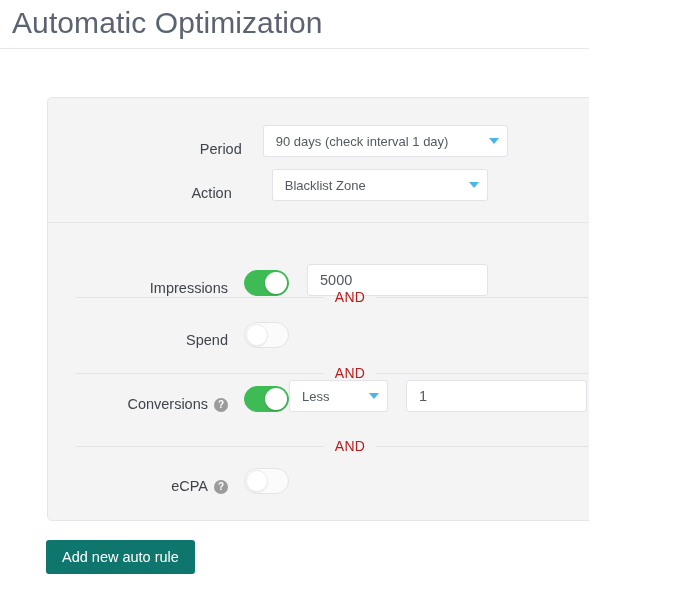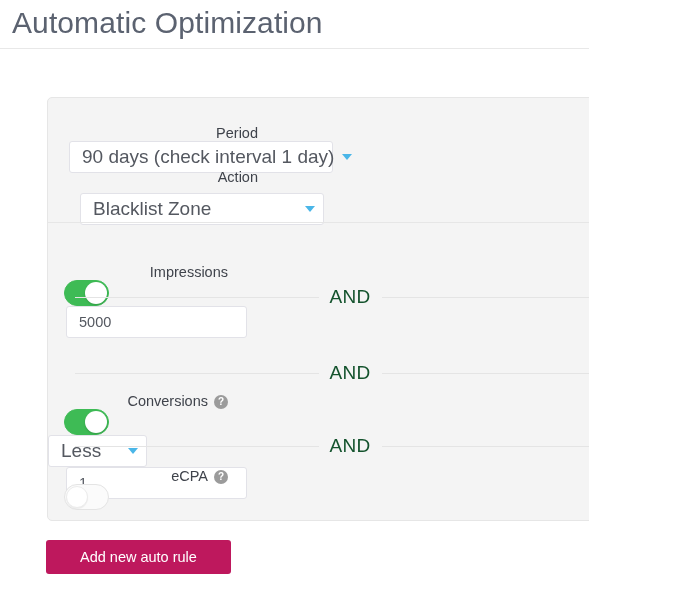--- a/index.html
+++ b/index.html
@@ -82,22 +82,21 @@
     left: 0;
     top: 124px;
     width: 604px;
     height: 1px;
     background: #e6e6e6;
   }
 
   .form-row {
     position: absolute;
     display: flex;
-    align-items: flex-start;
-    flex-direction: column;
+    align-items: flex-end;
   }
 
   .field-label {
     text-align: right;
     font-size: 14.5px;
     color: #3f434b;
     white-space: nowrap;
     display: flex;
     align-items: center;
     justify-content: flex-end;
@@ -110,21 +109,21 @@
     background: #ffffff;
     border: 1px solid #e2e2e8;
     border-radius: 3px;
     height: 32px;
     display: flex;
     align-items: center;
     padding: 0 8px 0 12px;
     cursor: pointer;
   }
   .select .sel-value {
-    font-size: 19px;
+    font-size: 13px;
     color: #545860;
     white-space: nowrap;
     flex: 1;
   }
   .caret {
     width: 0;
     height: 0;
     margin-left: 8px;
     border-left: 5px solid transparent;
     border-right: 5px solid transparent;
@@ -208,35 +207,35 @@
     display: flex;
     align-items: center;
     gap: 0;
   }
   .and-divider .line {
     flex: 1;
     height: 1px;
     background: #e4e4e4;
   }
   .and-divider .and-text {
-    font-size: 19px;
-    color: #14532d;
+    font-size: 14px;
+    color: #b91c1c;
     padding: 0 11px;
     letter-spacing: 0.3px;
     white-space: nowrap;
   }
 
   
   .add-rule-btn {
     position: absolute;
     left: 46px;
     top: 540px;
     height: 34px;
-    padding: 0 34px;
-    background: #be185d;
+    padding: 0 16px;
+    background: #0f766e;
     color: #ffffff;
     border: none;
     border-radius: 3px;
     font-size: 14.5px;
     font-family: "Liberation Sans", sans-serif;
     cursor: pointer;
     display: flex;
     align-items: center;
     justify-content: center;
   }
@@ -285,28 +284,34 @@
       </div>
       <input class="text-input" style="margin-left: 18px; width: 181px;" value="5000">
     </div>
 
     <div class="and-divider" style="top:191px;">
       <div class="line"></div>
       <div class="and-text">AND</div>
       <div class="line"></div>
     </div>
 
+    <div class="form-row" style="left:0; top:224px; width:300px;">
+      <div class="field-label" style="width:180px;">Spend</div>
+      <div class="toggle off" style="margin-left:16px;">
+        <div class="knob"></div>
+      </div>
+    </div>
 
     <div class="and-divider" style="top:267px;">
       <div class="line"></div>
       <div class="and-text">AND</div>
       <div class="line"></div>
     </div>
 
-    <div class="form-row" style="left:0; top:295px; width:545px;">
+    <div class="form-row" style="left:0; top:282px; width:545px;">
       <div class="field-label" style="width:180px;">
         <span>Conversions</span>
         <span class="help-icon">
             <span>?</span>
           </span>
       </div>
       <div class="toggle on" style="margin-left:16px;">
         <div class="knob"></div>
       </div>
       <div class="select" style="width:99px;">

